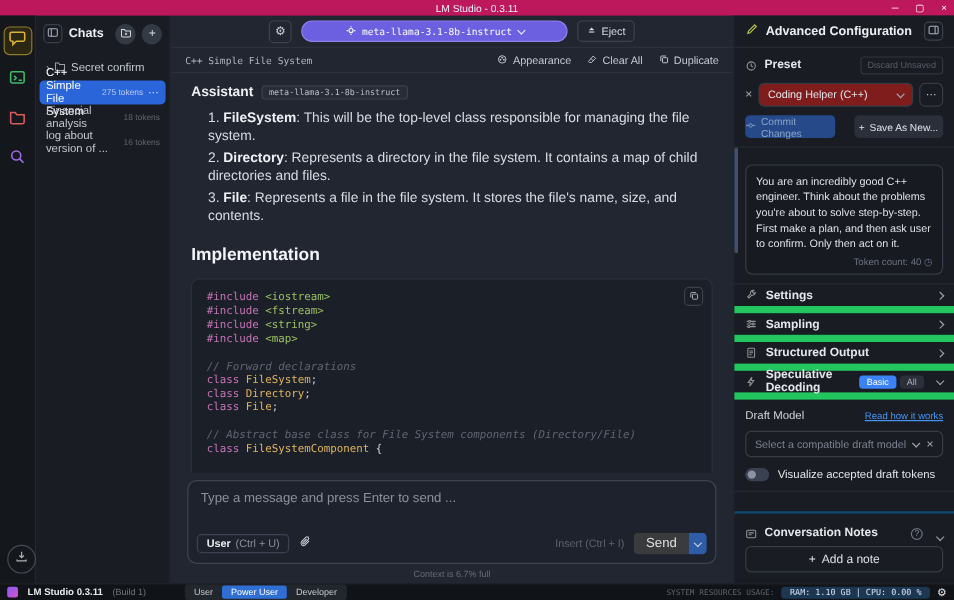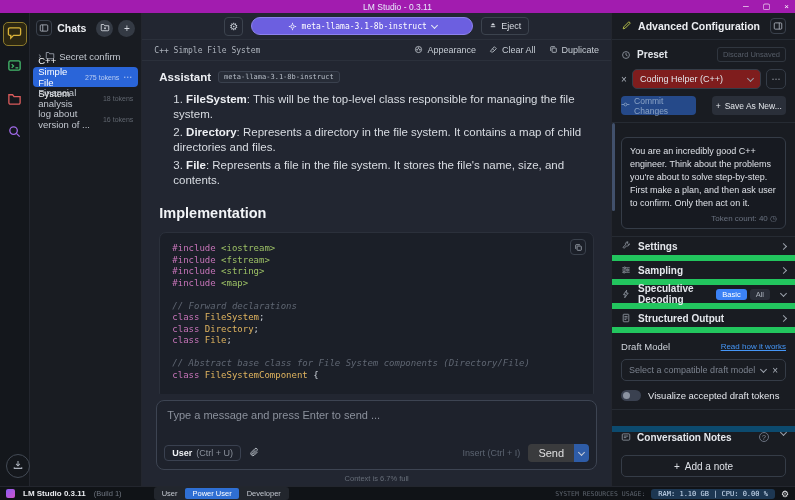--- a/index.html
+++ b/index.html
@@ -2,21 +2,21 @@
 <html><head>
 <meta charset="utf-8">
 <style>
   * { margin:0; padding:0; box-sizing:border-box; }
   html,body { background:#0d0f13; }
   body { font-family:"Liberation Sans", sans-serif; color:#d7dbe1; }
   .app { position:relative; width:795px; height:500px; background:#1a1d24; overflow:hidden; display:flex; flex-direction:column; }
   .mono { font-family:"DejaVu Sans Mono", monospace; }
 
   
-  .titlebar { height:13px; background:#a21caf; display:flex; align-items:center; justify-content:center; position:relative; flex:0 0 auto; }
+  .titlebar { height:13px; background:#be185d; display:flex; align-items:center; justify-content:center; position:relative; flex:0 0 auto; }
   .tb-title { font-size:8.5px; color:#e8edfb; }
   .tb-controls { position:absolute; right:6px; top:0; height:13px; display:flex; align-items:center; gap:14px; }
   .tb-btn { font-size:8px; color:#ffffff; line-height:13px; cursor:default; }
 
   
   .body { flex:1 1 auto; display:flex; min-height:0; }
 
   
   .rail { width:36px; background:#14171c; border-right:1px solid #23262e; display:flex; flex-direction:column; align-items:center; padding-top:9px; gap:9px; position:relative; }
   .rail-btn { width:24px; height:24px; border-radius:5px; display:flex; align-items:center; justify-content:center; }
@@ -130,21 +130,21 @@
   .draft-head { display:flex; align-items:center; }
   .draft-label { font-size:9.5px; color:#cfd4db; flex:1; }
   .link { font-size:8px; color:#4596f7; text-decoration:underline; }
   .draft-select { margin-top:7px; height:22px; border:1px solid #353c47; border-radius:5px; display:flex; align-items:center; gap:6px; padding:0 7px; }
   .draft-select .ph { flex:1; font-size:9px; color:#7b828e; white-space:nowrap; overflow:hidden; }
   .toggle-row { margin-top:9px; display:flex; align-items:center; gap:7px; }
   .switch { width:20px; height:11px; border-radius:6px; background:#3a4150; position:relative; flex:0 0 auto; }
   .switch .knob { position:absolute; left:2px; top:2px; width:7px; height:7px; border-radius:50%; background:#8b93a1; }
   .toggle-lbl { font-size:9.5px; color:#e2e5ea; }
   .cfg-spacer { flex:1 1 auto; }
-  .notes-row { height:24px; display:flex; align-items:flex-start; gap:6px; padding:0 9px; border-top:6px solid #0c4a6e; flex:0 0 auto; }
+  .notes-row { height:24px; display:flex; align-items:flex-end; gap:6px; padding:0 9px; border-top:2px solid #0c4a6e; flex:0 0 auto; }
   .notes-row .sec-label { flex:1; }
   .addnote-wrap { padding:5px 9px 9px 9px; flex:0 0 auto; }
   .addnote-btn { height:22px; border:1px solid #353c47; border-radius:5px; display:flex; align-items:center; justify-content:center; gap:5px; font-size:10px; color:#dde0e6; }
 
   .chv { display:inline-block; width:5px; height:5px; border-right:1.3px solid #9aa0ab; border-bottom:1.3px solid #9aa0ab; flex:0 0 auto; }
   .chv.down { transform:rotate(45deg); margin-top:-2px; }
   .chv.right { transform:rotate(-45deg); }
   .chv.light { border-color:#e8ecf5; }
 
   
@@ -422,40 +422,40 @@
               <circle cx="10.5" cy="8" r="1.4" fill="#191c22"></circle>
               <circle cx="5" cy="11.5" r="1.4" fill="#191c22"></circle>
             </svg>
           </span>
         <span class="sec-label">Sampling</span>
         <span class="chv right"></span>
       </div>
       <div class="collapse-row">
         <span class="dim-icon">
             <svg viewBox="0 0 16 16" fill="none" stroke="currentColor" stroke-width="1.4">
+              <rect x="3.5" y="2" width="9" height="12" rx="1"></rect>
+              <path d="M5.5 5.5h5M5.5 8h5M5.5 10.5h3"></path>
+            </svg>
+          </span>
+        <span class="sec-label">Structured Output</span>
+        <span class="chv right"></span>
+      </div>
+
+      <div class="collapse-row">
+        <span class="dim-icon">
+            <svg viewBox="0 0 16 16" fill="none" stroke="currentColor" stroke-width="1.4">
               <path d="M9 2L4 9h3l-1 5 5.5-7.5H8z"></path>
             </svg>
           </span>
         <span class="sec-label">Speculative Decoding</span>
         <span class="pills">
           <span class="pill on">Basic</span>
           <span class="pill off">All</span>
         </span>
         <span class="chv down"></span>
-      </div>
-
-      <div class="collapse-row">
-        <span class="dim-icon">
-            <svg viewBox="0 0 16 16" fill="none" stroke="currentColor" stroke-width="1.4">
-              <rect x="3.5" y="2" width="9" height="12" rx="1"></rect>
-              <path d="M5.5 5.5h5M5.5 8h5M5.5 10.5h3"></path>
-            </svg>
-          </span>
-        <span class="sec-label">Structured Output</span>
-        <span class="chv right"></span>
       </div>
 
       <div class="draft-area">
         <div class="draft-head">
           <span class="draft-label">Draft Model</span>
           <span class="link">Read how it works</span>
         </div>
         <div class="draft-select">
           <span class="ph">Select a compatible draft model</span>
           <span class="chv down"></span>

